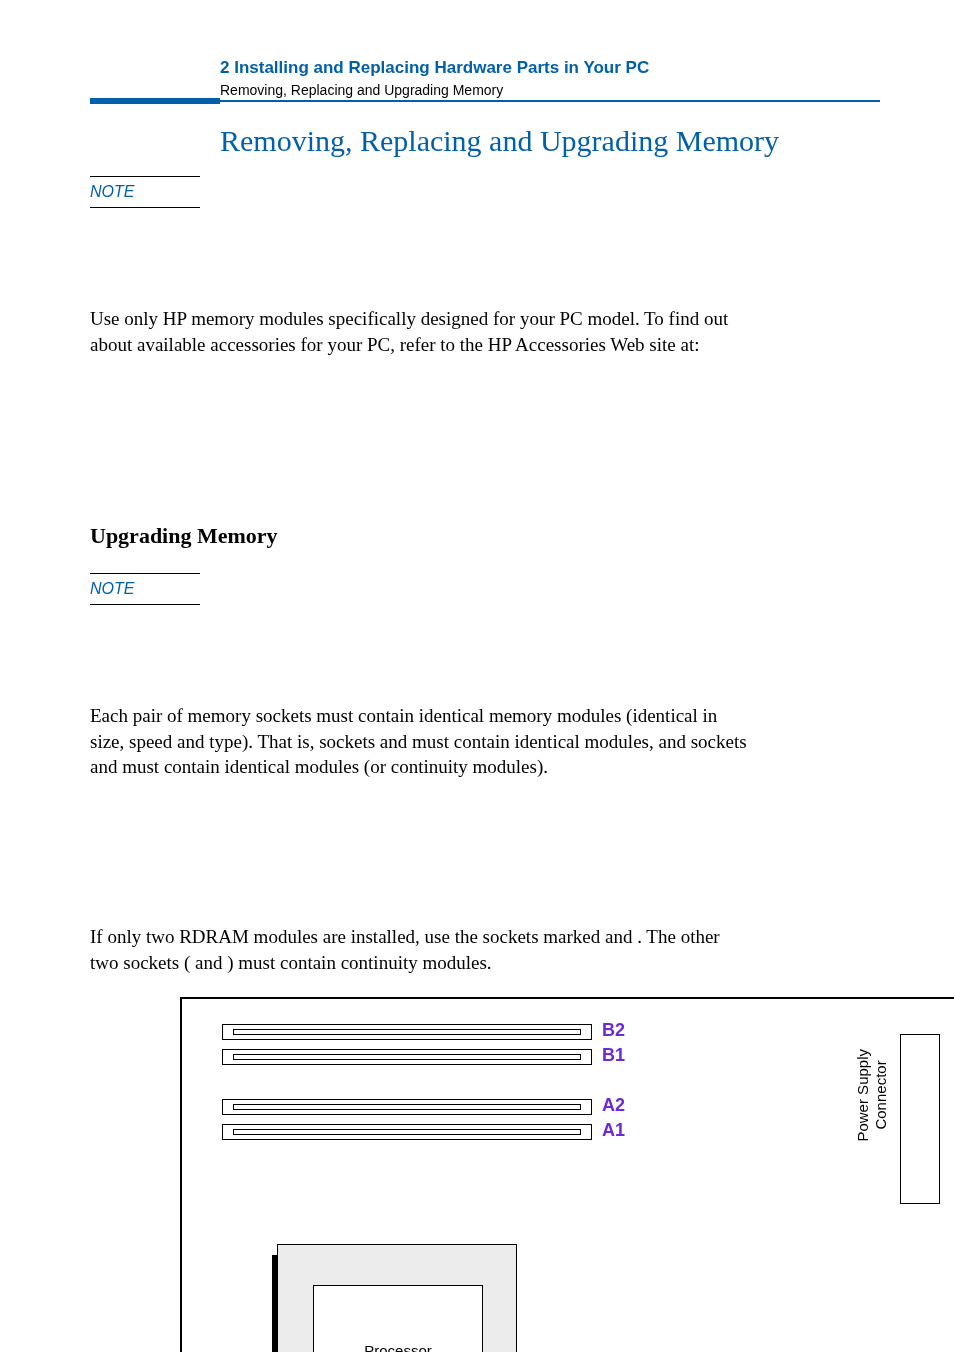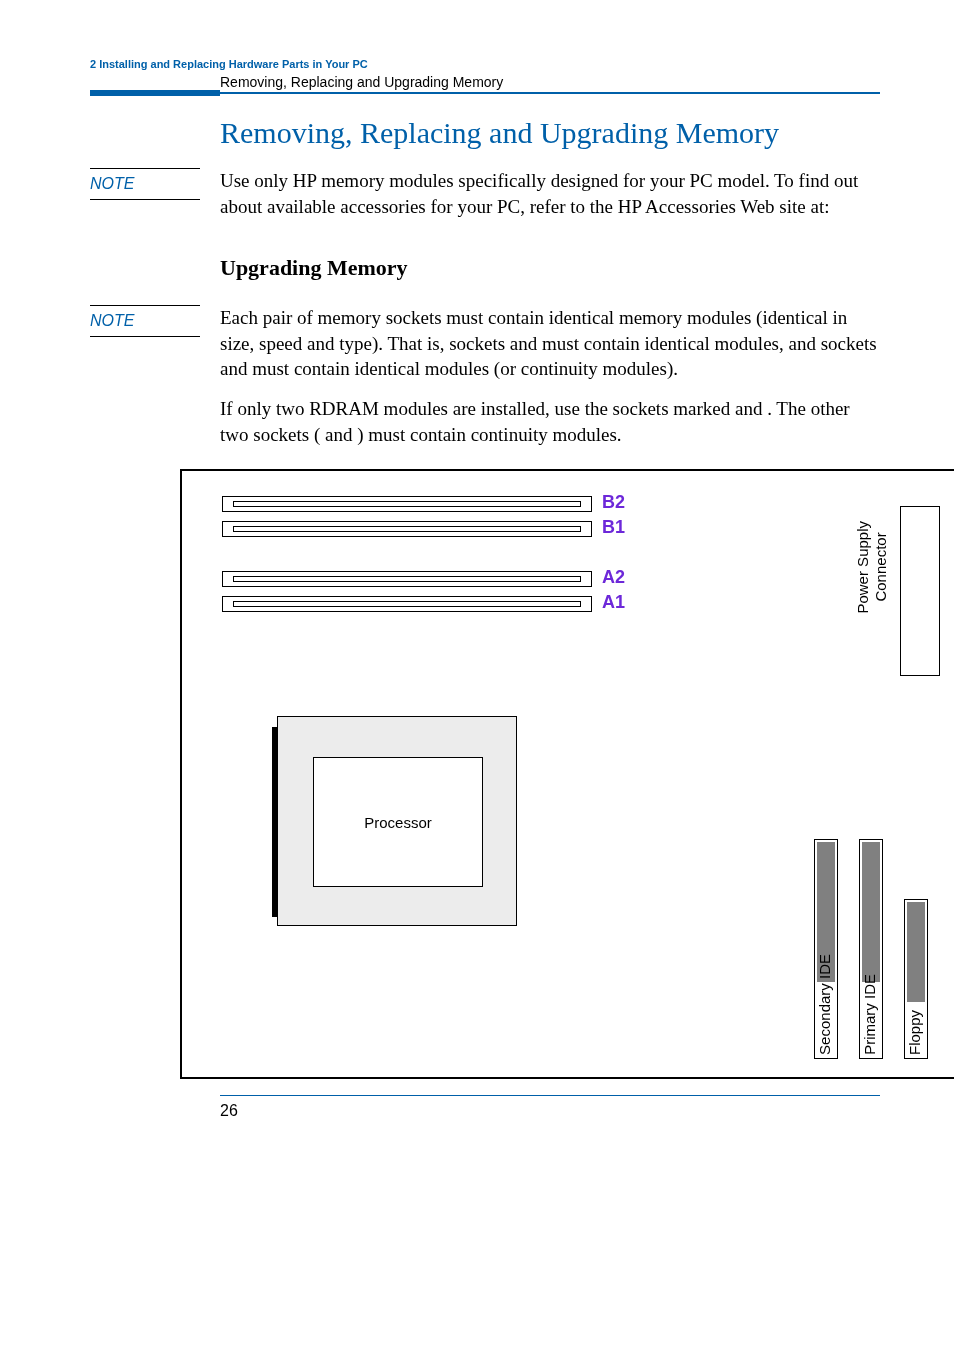--- a/index.html
+++ b/index.html
@@ -10,22 +10,23 @@
     font-family: "Times New Roman", serif;
     color: #000;
     position: relative;
   }
   .page {
     padding: 58px 70px 0 90px;
   }
   .header-chapter {
     font-family: Arial, Helvetica, sans-serif;
     font-weight: bold;
-    font-size: 11px;
+    font-size: 17px;
     color: #0060a9;
+    margin-left: 130px;
   }
   .header-sub {
     font-family: Arial, Helvetica, sans-serif;
     font-size: 14px;
     color: #000;
     margin-left: 130px;
     margin-top: 4px;
   }
   .blue-rule {
     border: none;
@@ -44,20 +45,21 @@
     font-family: "Times New Roman", serif;
     font-size: 30px;
     color: #0060a9;
     margin-left: 130px;
     margin-top: 22px;
     font-weight: normal;
   }
   .row {
     display: flex;
     margin-top: 18px;
+    flex-direction: column;
   }
   .note-col {
     width: 130px;
     flex: 0 0 130px;
   }
   .note-label {
     font-family: Arial, Helvetica, sans-serif;
     font-style: italic;
     font-size: 16px;
     color: #0060a9;

